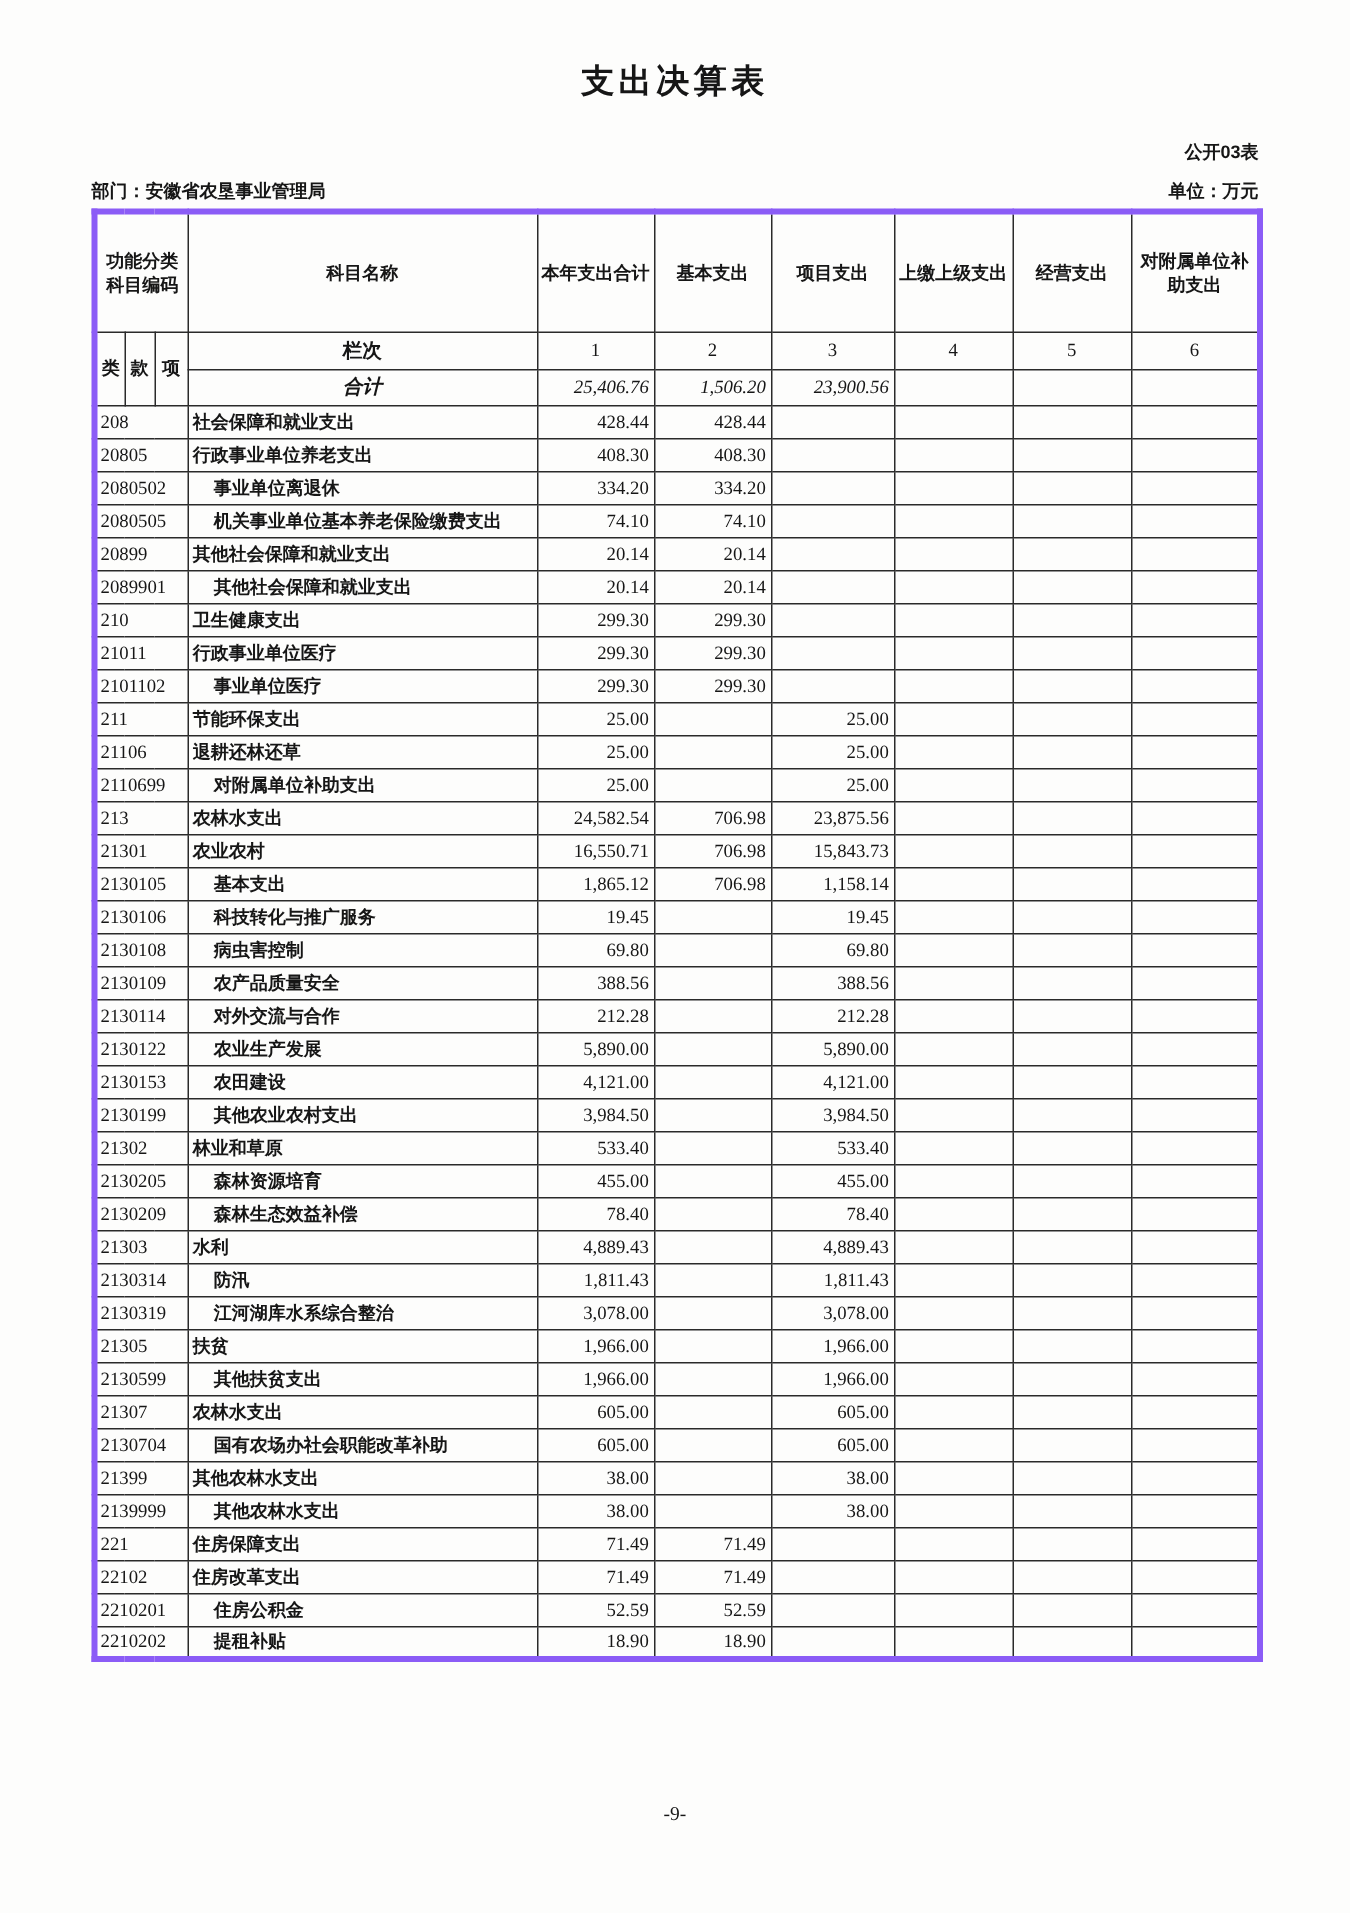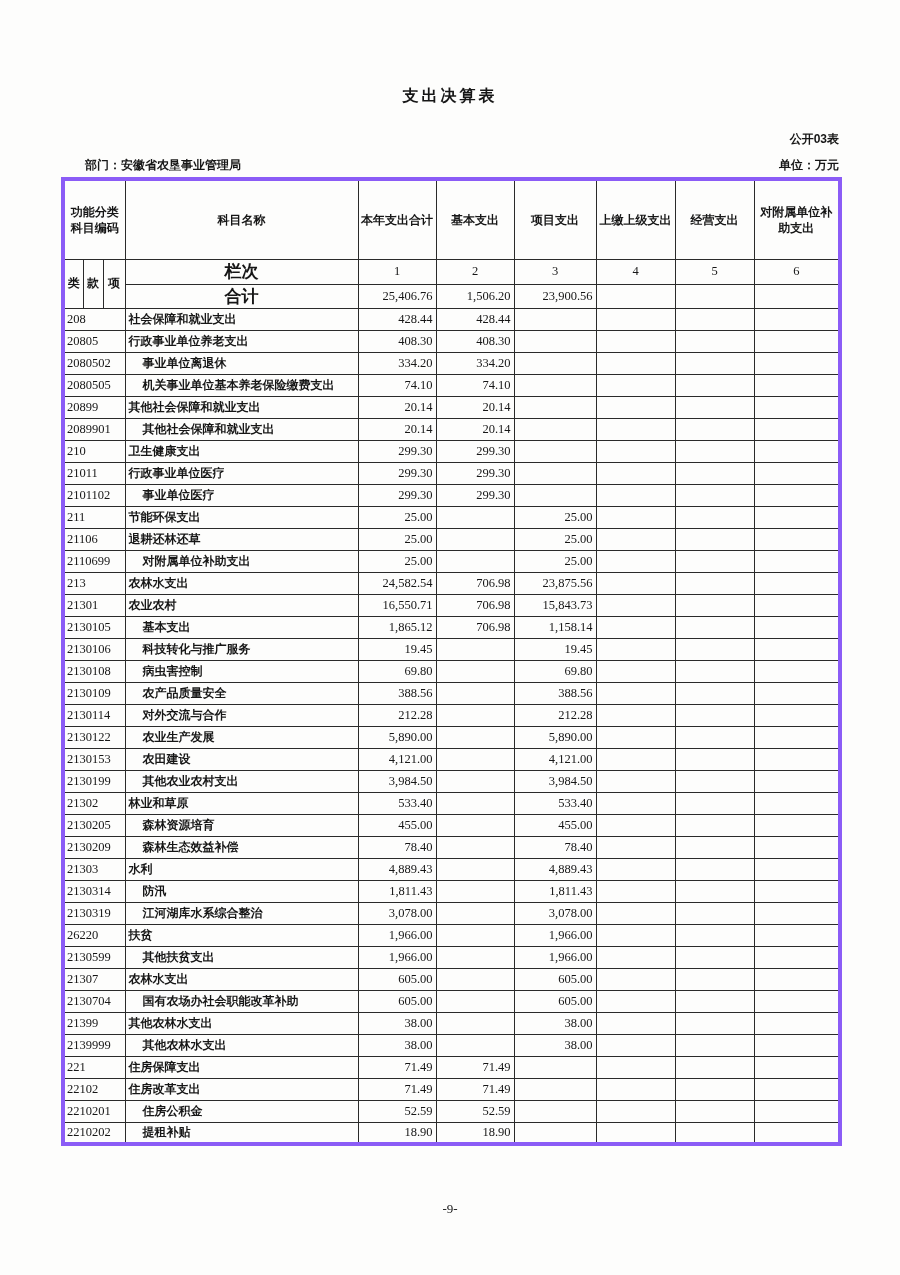--- a/index.html
+++ b/index.html
@@ -3,39 +3,39 @@
 <meta charset="utf-8">
 <style>
   html,body{margin:0;padding:0;}
   body{
     width:900px;height:1275px;
     background:#fdfdfc;color:#161616;
     font-family:"Liberation Sans",sans-serif;
     -webkit-font-smoothing:antialiased;
   }
   .page{position:relative;width:900px;height:1275px;box-sizing:border-box;padding:0 61px;}
-  .title{padding-top:86px;text-align:center;font-size:16px;font-weight:bold;letter-spacing:3px;}
+  .title{padding-top:39px;text-align:center;font-size:22px;font-weight:bold;letter-spacing:3px;}
   .form-code{text-align:right;font-size:12px;font-weight:bold;margin-top:24px;}
-  .meta-row{display:flex;justify-content:space-between;font-size:12px;font-weight:bold;margin-top:9px;margin-bottom:3px;margin-left:24px;}
+  .meta-row{display:flex;justify-content:space-between;font-size:12px;font-weight:bold;margin-top:9px;margin-bottom:3px;}
   table{border-collapse:collapse;table-layout:fixed;width:778px;border:4px solid #8b5cf6;}
   th,td{border:1px solid #2a2a2a;padding:0;overflow:hidden;white-space:nowrap;box-sizing:border-box;}
   thead th{font-size:12px;font-weight:bold;text-align:center;vertical-align:middle;white-space:normal;line-height:1.35;}
   .hrow1{height:80px;}
   .hrow2{height:25px;}
-  .hrow3{height:24px;}
+  .hrow3{height:24px;font-style:italic;}
   tbody tr{height:22px;}
   .col-lei{width:20px;} .col-kuan{width:20px;} .col-xiang{width:22px;}
   .col-name{width:233px;}
   .col-v1{width:78px;} .col-v2{width:78px;} .col-v3{width:82px;}
   .col-v4{width:79px;} .col-v5{width:79px;} .col-v6{width:86px;}
   td.code{font-family:"Liberation Serif",serif;font-size:12.5px;text-align:left;padding-left:2px;}
   td.name{font-size:12px;font-weight:bold;text-align:left;padding-left:3px;}
   td.name.indent{padding-left:17px;}
   td.num{font-family:"Liberation Serif",serif;font-size:12.5px;text-align:right;padding-right:3px;}
-  td.center-label{text-align:center;font-size:17px;font-weight:bold;}
+  td.center-label{text-align:center;font-size:13px;font-weight:bold;}
   td.colidx{font-family:"Liberation Serif",serif;font-size:12.5px;text-align:center;}
   .note{font-size:12px;font-weight:bold;margin-top:7px;letter-spacing:0.5px;}
   .page-number{position:absolute;left:0;right:0;bottom:58px;text-align:center;font-size:13px;font-family:"Liberation Serif",serif;}
 </style>
 </head>
 <body>
 
 <div class="page">
 
   <div class="title">支出决算表</div>
@@ -371,21 +371,21 @@
           <td colspan="3" class="code">2130319</td>
           <td class="name indent">江河湖库水系综合整治</td>
           <td class="num">3,078.00</td>
           <td class="num"></td>
           <td class="num">3,078.00</td>
           <td class="num"></td>
           <td class="num"></td>
           <td class="num"></td>
         </tr>
         <tr>
-          <td colspan="3" class="code">26220</td>
+          <td colspan="3" class="code">21305</td>
           <td class="name">扶贫</td>
           <td class="num">1,966.00</td>
           <td class="num"></td>
           <td class="num">1,966.00</td>
           <td class="num"></td>
           <td class="num"></td>
           <td class="num"></td>
         </tr>
         <tr>
           <td colspan="3" class="code">2130599</td>

